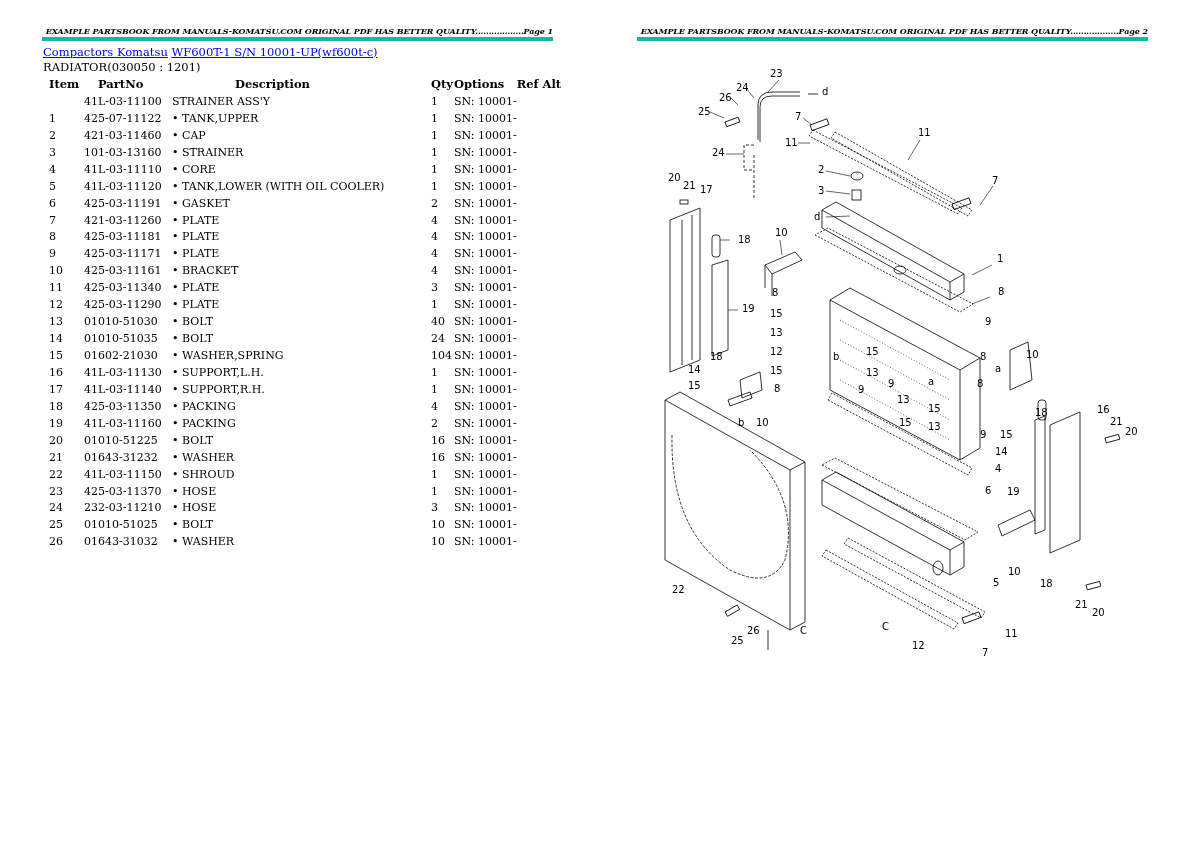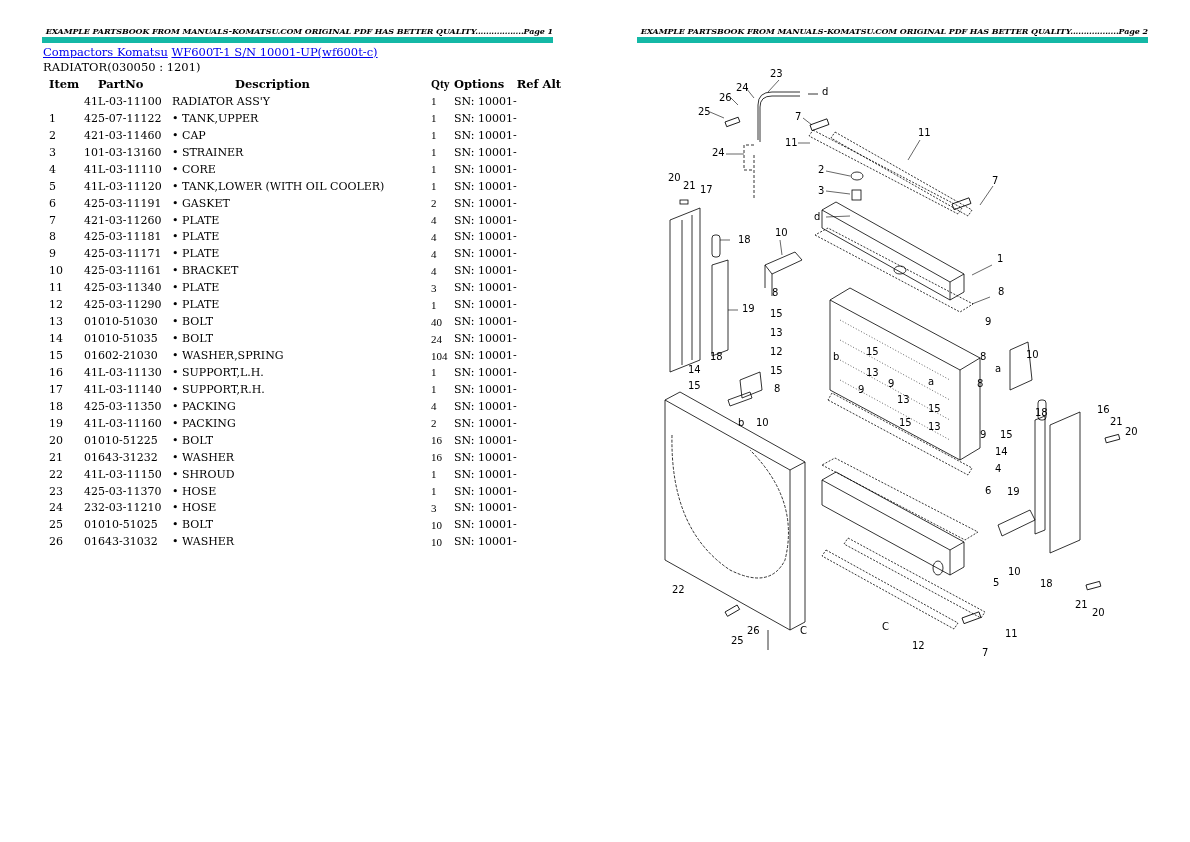--- a/index.html
+++ b/index.html
@@ -1,29 +1,29 @@
 <!DOCTYPE html>
 <html><head>
   <meta charset="utf-8">
   <style>
     html, body { margin: 0; padding: 0; background: #ffffff; }
     body { width: 1190px; height: 842px; position: relative; overflow: hidden; font-family: "DejaVu Serif", serif; color: #000; }
-    .page-header { position: absolute; top: 26px; height: 11px; border-bottom: 6px solid #14b8a6; font-family: "DejaVu Serif", serif; font-style: italic; font-weight: bold; font-size: 8px; text-align: right; letter-spacing: -0.1px; line-height: 10px; white-space: nowrap; }
+    .page-header { position: absolute; top: 26px; height: 11px; border-bottom: 4px solid #14b8a6; font-family: "DejaVu Serif", serif; font-style: italic; font-weight: bold; font-size: 8px; text-align: right; letter-spacing: -0.1px; line-height: 10px; white-space: nowrap; }
     #hdr1 { left: 42px; width: 511px; }
     #hdr2 { left: 637px; width: 511px; }
     .crumbs { position: absolute; left: 43px; top: 45px; font-size: 11.5px; line-height: 14px; white-space: nowrap; }
     .crumbs a { color: #0000ee; text-decoration: underline; }
     .section-title { position: absolute; left: 43px; top: 60px; font-size: 11.5px; line-height: 14px; white-space: nowrap; }
     table.parts { position: absolute; left: 43px; top: 75px; border-collapse: collapse; font-size: 11px; }
     table.parts th { font-weight: bold; font-size: 11.5px; text-align: left; padding: 0; height: 18px; white-space: nowrap; margin-left: 36px; }
     table.parts td { padding: 0; height: 16.95px; white-space: nowrap; vertical-align: middle; }
     .c-item { width: 35px; padding-left: 6px !important; }
     .c-part { width: 74px; }
     .c-desc { width: 196px; }
-    .c-qty { width: 23px; font-family: Liberation Serif, serif; }
+    .c-qty { width: 23px; }
     .c-opt { width: 59px; }
     .c-ref { width: 50px; }
     th.c-item { padding-left: 6px !important; }
     th.c-part { padding-left: 14px !important; }
     th.c-desc { padding-left: 63px !important; }
     .diagram { position: absolute; left: 650px; top: 60px; width: 500px; height: 600px; }
     .diagram svg { width: 100%; height: 100%; }
     .lbl { font-family: "DejaVu Sans", sans-serif; font-size: 10px; fill: #000; }
   </style>
 </head>
@@ -46,21 +46,21 @@
       <th class="c-desc">Description</th>
       <th class="c-qty">Qty</th>
       <th class="c-opt">Options</th>
       <th class="c-ref">Ref Alt</th>
     </tr>
   </thead>
   <tbody id="parts-body">
       <tr>
         <td class="c-item"></td>
         <td class="c-part">41L-03-11100</td>
-        <td class="c-desc">RADIATOR ASS'Y</td>
+        <td class="c-desc">STRAINER ASS'Y</td>
         <td class="c-qty">1</td>
         <td class="c-opt">SN: 10001-</td>
         <td class="c-ref"></td>
       </tr>
       <tr>
         <td class="c-item">1</td>
         <td class="c-part">425-07-11122</td>
         <td class="c-desc">• TANK,UPPER</td>
         <td class="c-qty">1</td>
         <td class="c-opt">SN: 10001-</td>

